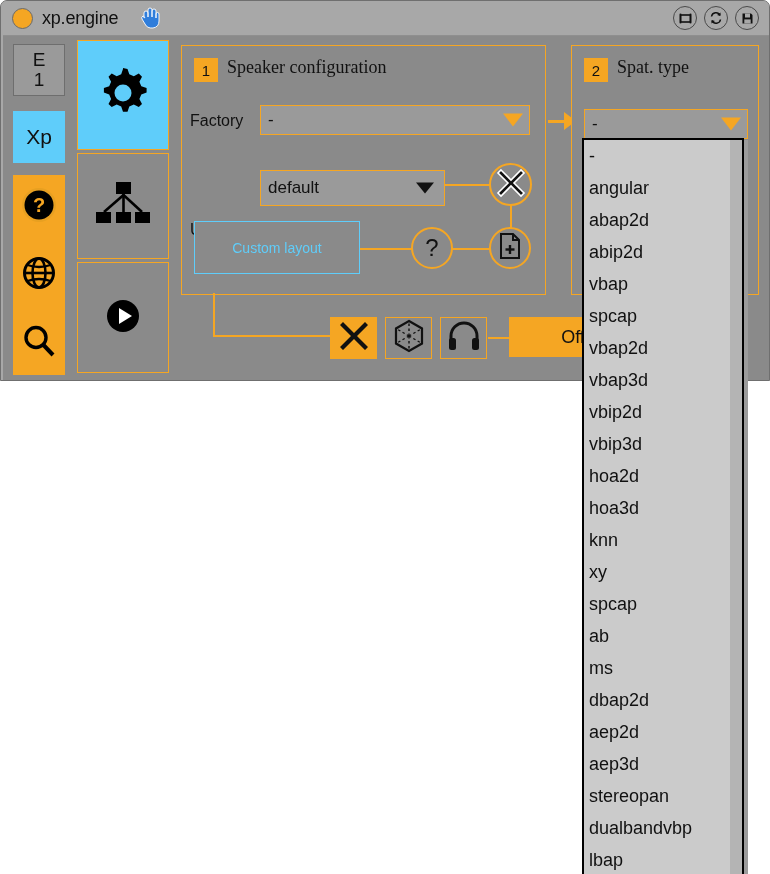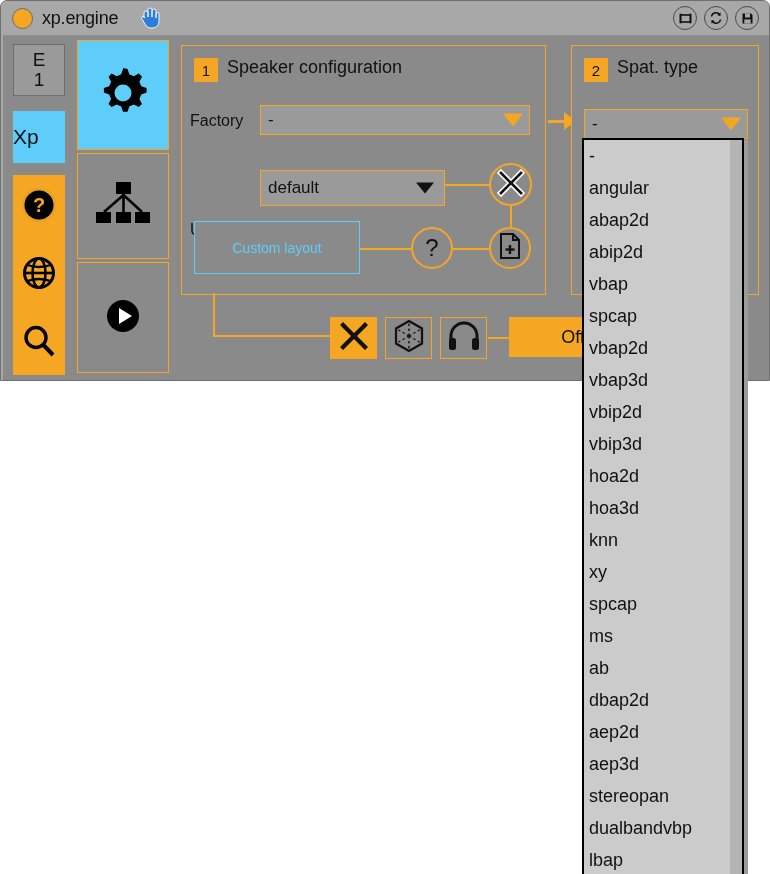--- a/index.html
+++ b/index.html
@@ -63,21 +63,21 @@
     position: absolute; left: 4px; top: 4px;
     width: 52px; height: 52px;
     background: #9a9a9a; border: 1px solid #6e6e6e;
     display: flex; flex-direction: column; align-items: center; justify-content: center;
     line-height: 1.05; font-size: 19px; color: #111;
   }
   .btn-xp {
     position: absolute; left: 4px; top: 71px;
     width: 52px; height: 52px;
     background: #5fcdfa;
-    display: flex; align-items: center; justify-content: flex-start;
+    display: flex; align-items: center; justify-content: center;
     font-size: 21px; color: #111;
   }
   .orange-strip {
     position: absolute; left: 4px; top: 135px;
     width: 52px; height: 200px;
     background: #f5a623;
   }
   .strip-icon {
     position: absolute; left: 6px;
     width: 40px; height: 40px;
@@ -104,21 +104,21 @@
   .panel-1 { left: 180px; top: 44px; width: 365px; height: 250px; }
   .panel-2 { left: 570px; top: 44px; width: 188px; height: 250px; }
   .badge {
     position: absolute; left: 12px; top: 12px;
     width: 24px; height: 24px; background: #f5a623;
     display: flex; align-items: center; justify-content: center;
     font-size: 15px; color: #111;
   }
   .panel-title {
     position: absolute; left: 45px; top: 11px;
-    font-size: 18px; color: #111;
+    font-size: 18px; color: #111; font-family: Liberation Serif, serif;
   }
   .panel-2 .panel-title { left: 45px; text-align: right; }
 
   .fieldlabel { position: absolute; font-size: 16px; color: #111; }
 
   
   .dd {
     position: absolute;
     border: 1.8px solid #f5a623;
     background: #9a9a9a;
@@ -427,22 +427,22 @@
         <div class="menu-item">spcap</div>
         <div class="menu-item">vbap2d</div>
         <div class="menu-item">vbap3d</div>
         <div class="menu-item">vbip2d</div>
         <div class="menu-item">vbip3d</div>
         <div class="menu-item">hoa2d</div>
         <div class="menu-item">hoa3d</div>
         <div class="menu-item">knn</div>
         <div class="menu-item">xy</div>
         <div class="menu-item">spcap</div>
+        <div class="menu-item">ab</div>
         <div class="menu-item">ms</div>
-        <div class="menu-item">ab</div>
         <div class="menu-item">dbap2d</div>
         <div class="menu-item">aep2d</div>
         <div class="menu-item">aep3d</div>
         <div class="menu-item">stereopan</div>
         <div class="menu-item">dualbandvbp</div>
         <div class="menu-item">lbap</div>
       </div>
   </div>
 
 </div>

